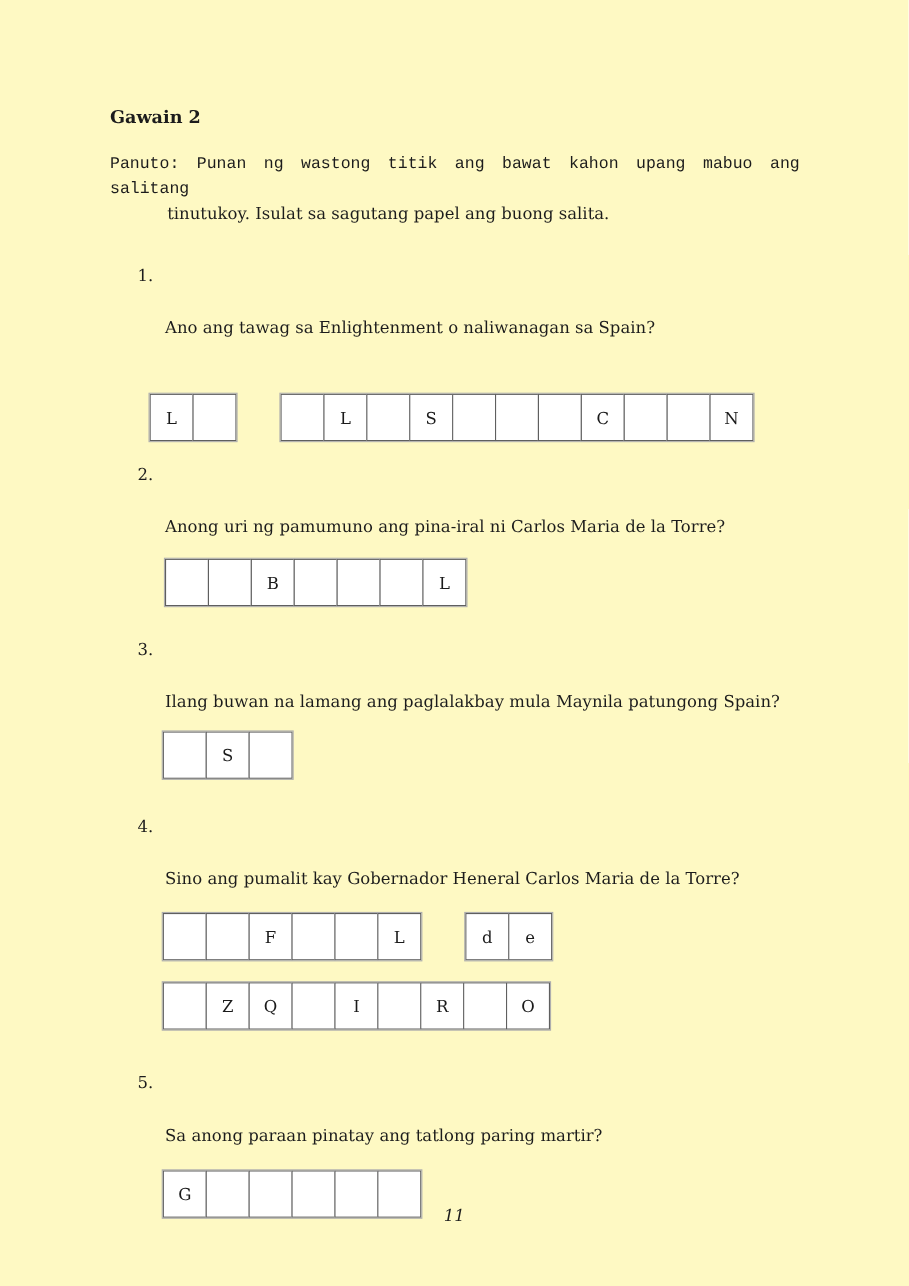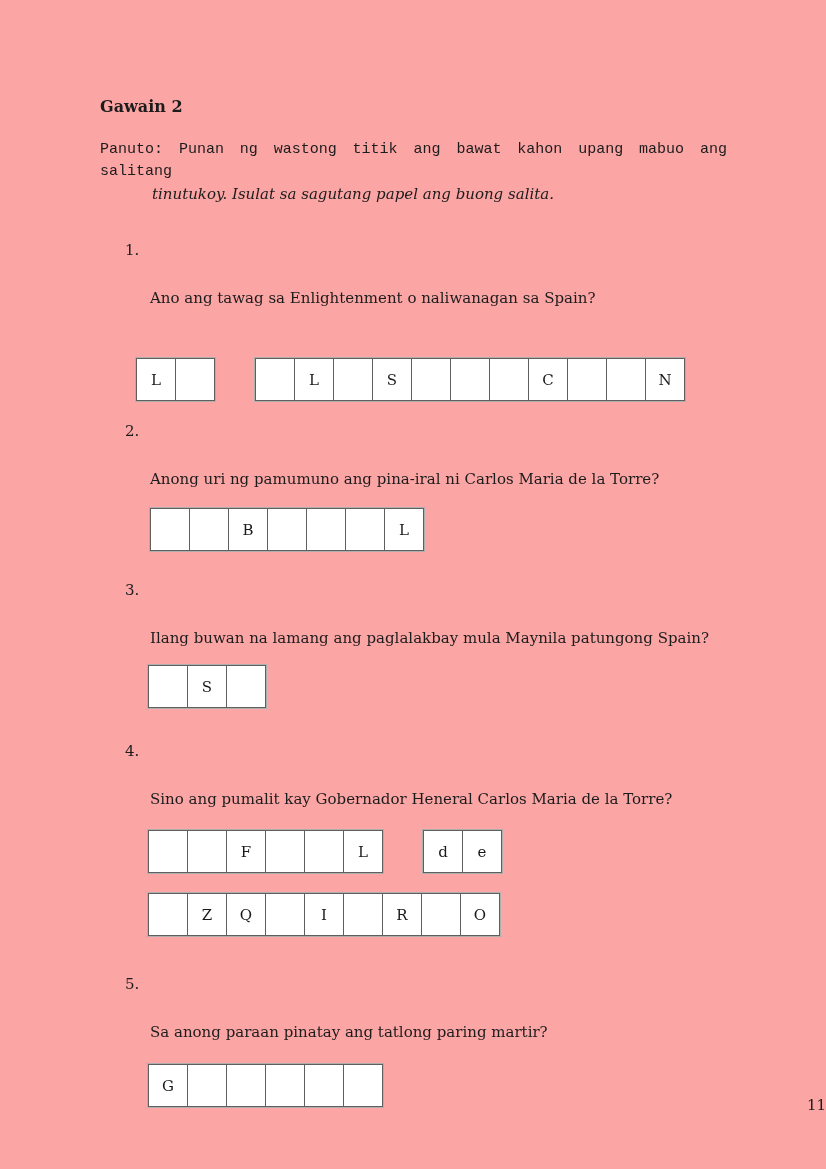--- a/index.html
+++ b/index.html
@@ -1,37 +1,37 @@
 <!DOCTYPE html>
 <html><head>
 <meta charset="utf-8">
 <style>
   html, body { margin: 0; padding: 0; background: #ffffff; }
   .page {
     position: relative;
     width: 826px;
     height: 1169px;
     margin: 0 auto;
-    background: #fca5a5;
+    background: #fef9c3;
     box-sizing: border-box;
     padding: 96px 99px 0 100px;
     font-family: "DejaVu Serif", serif;
     font-size: 15px;
     color: #1c1c1c;
     overflow: hidden;
   }
   .doc-title {
     font-weight: bold;
     font-size: 16px;
     line-height: 21px;
     margin: 0 0 22px 0;
   }
   .instructions { width: 627px; line-height: 22px; }
   .instr-line1 { text-align: justify; text-align-last: justify; font-family: Liberation Mono, monospace; }
-  .instr-line2 { margin-left: 52px; font-style: italic; }
+  .instr-line2 { margin-left: 52px; }
 
   .question-line { display: flex; padding-left: 25px; line-height: 21px; }
   .q-num { width: 25px; flex: 0 0 25px; }
   .q-text { flex: 1; margin-top: 48px; }
 
   .box-rows { }
   .box-row { display: flex; margin-left: 50px; }
   .box-group { display: flex; outline: 1px solid #aeaeae; }
   .box-group + .box-group { margin-left: 40px; }
   .box-cell {
@@ -64,22 +64,23 @@
   .q4 .box-row + .box-row { margin-top: 20px; }
   .q5 { margin-top: 38px; }
   .q5 .box-rows { margin-top: 21px; }
   .q5 .box-row { margin-left: 48px; }
 
   .page-number {
     position: absolute;
     top: 1096px;
     left: 0;
     width: 826px;
-    text-align: right;
+    text-align: center;
     font-size: 15px;
+    font-style: italic;
   }
 </style>
 </head>
 <body>
 
 <div class="page">
   <div class="doc-title">Gawain 2</div>
 
   <div class="instructions">
     <div class="instr-line1">Panuto: Punan ng wastong titik ang bawat kahon upang mabuo ang salitang</div>

